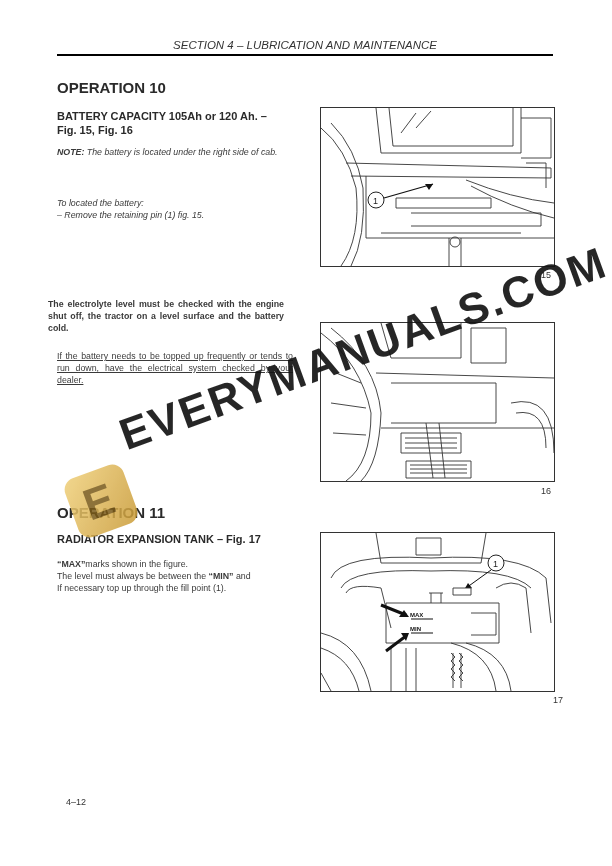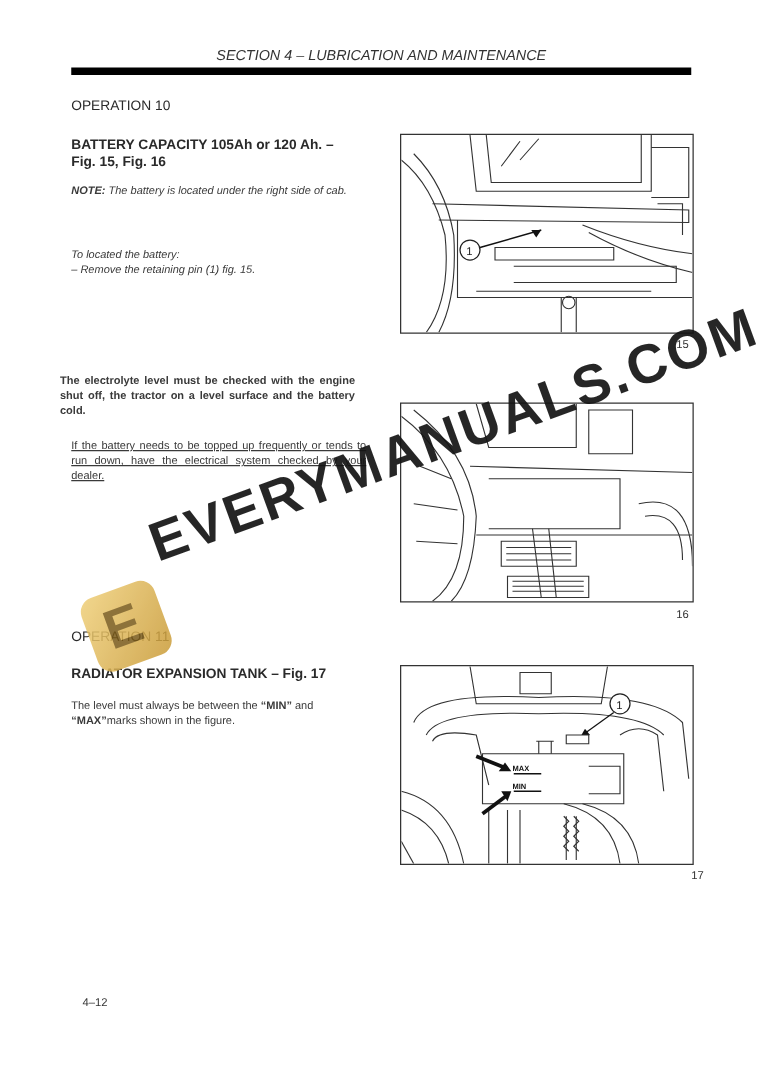--- a/index.html
+++ b/index.html
@@ -3,24 +3,24 @@
   <meta charset="utf-8">
   <style>
     html, body { margin: 0; padding: 0; }
     body {
       width: 612px; height: 866px; background: #ffffff; position: relative; overflow: hidden;
       font-family: "Liberation Sans", sans-serif; color: #2a2a2a;
     }
     .header {
       position: absolute; left: 57px; top: 38px; width: 496px; height: 16px;
       text-align: center; font-size: 11.5px; font-style: italic; color: #333;
-      border-bottom: 6px solid #000000; line-height: 14px;
+      border-bottom: 2px solid #000000; line-height: 14px;
     }
     .abs { position: absolute; }
-    .h-op { font-weight: normal; font-size: 11px; color: #2a2a2a; }
+    .h-op { font-weight: bold; font-size: 15px; color: #2a2a2a; }
     .h-sub { font-weight: bold; font-size: 11px; line-height: 14px; color: #2a2a2a; }
     .p { font-size: 8.8px; line-height: 12px; color: #3a3a3a; }
     .p.just { text-align: justify; }
     .ital { font-style: italic; }
     .fig {
       position: absolute; border: 1px solid #333; background: #fff; overflow: hidden;
     }
     .fig svg { width: 100%; height: 100%; display: block; }
     .fignum { position: absolute; font-size: 9px; color: #333; }
     .pagenum { position: absolute; left: 66px; top: 797px; font-size: 9px; color: #333; }
@@ -54,26 +54,27 @@
 <div class="abs p ital" style="left:57px; top:197px; width:240px;">
   <div>To located the battery:</div>
   <div>– Remove the retaining pin (1) fig.  15.</div>
 </div>
 <div class="abs p just" style="left:48px; top:298px; width:236px;font-weight:bold;">The electrolyte level must be checked with the engine shut off, the tractor on a level surface and the battery cold.</div>
 <div class="abs p just" style="left:57px; top:350px; width:236px;text-decoration:underline;">If the battery needs to be topped up frequently or tends to run down, have the electrical system checked by your dealer.</div>
 
 <div class="abs h-op" style="left:57px; top:504px;">OPERATION 11</div>
 <div class="abs h-sub" style="left:57px; top:532px;">RADIATOR EXPANSION TANK – Fig. 17</div>
 <div class="abs p" style="left:57px; top:558px; width:240px;">
+  <div>
+    <b>“MAX”</b><span>marks shown in the figure.</span>
+  </div>
   <div style="text-align:justify;">
     <span>The level must always be between the </span><b>“MIN”</b><span> and </span>
   </div>
-  <div>
-    <b>“MAX”</b><span>marks shown in the figure.</span>
-  </div>
+  <div>If necessary top up through the fill point (1).</div>
 </div>
 
 <div class="fig" style="left:320px; top:107px; width:233px; height:158px;">
   <svg viewBox="0 0 233 158">
     <g fill="none" stroke="#333" stroke-width="0.9">
       <path d="M0 20 Q25 40 35 80 Q40 130 20 158"></path>
       <path d="M10 15 Q35 40 42 80 Q45 130 30 158"></path>
       <path d="M55 0 L60 45 L200 45 L200 0"></path>
       <path d="M68 0 L72 38 L192 38 L192 0"></path>
       <path d="M80 25 L95 5 M95 20 L110 3"></path>

